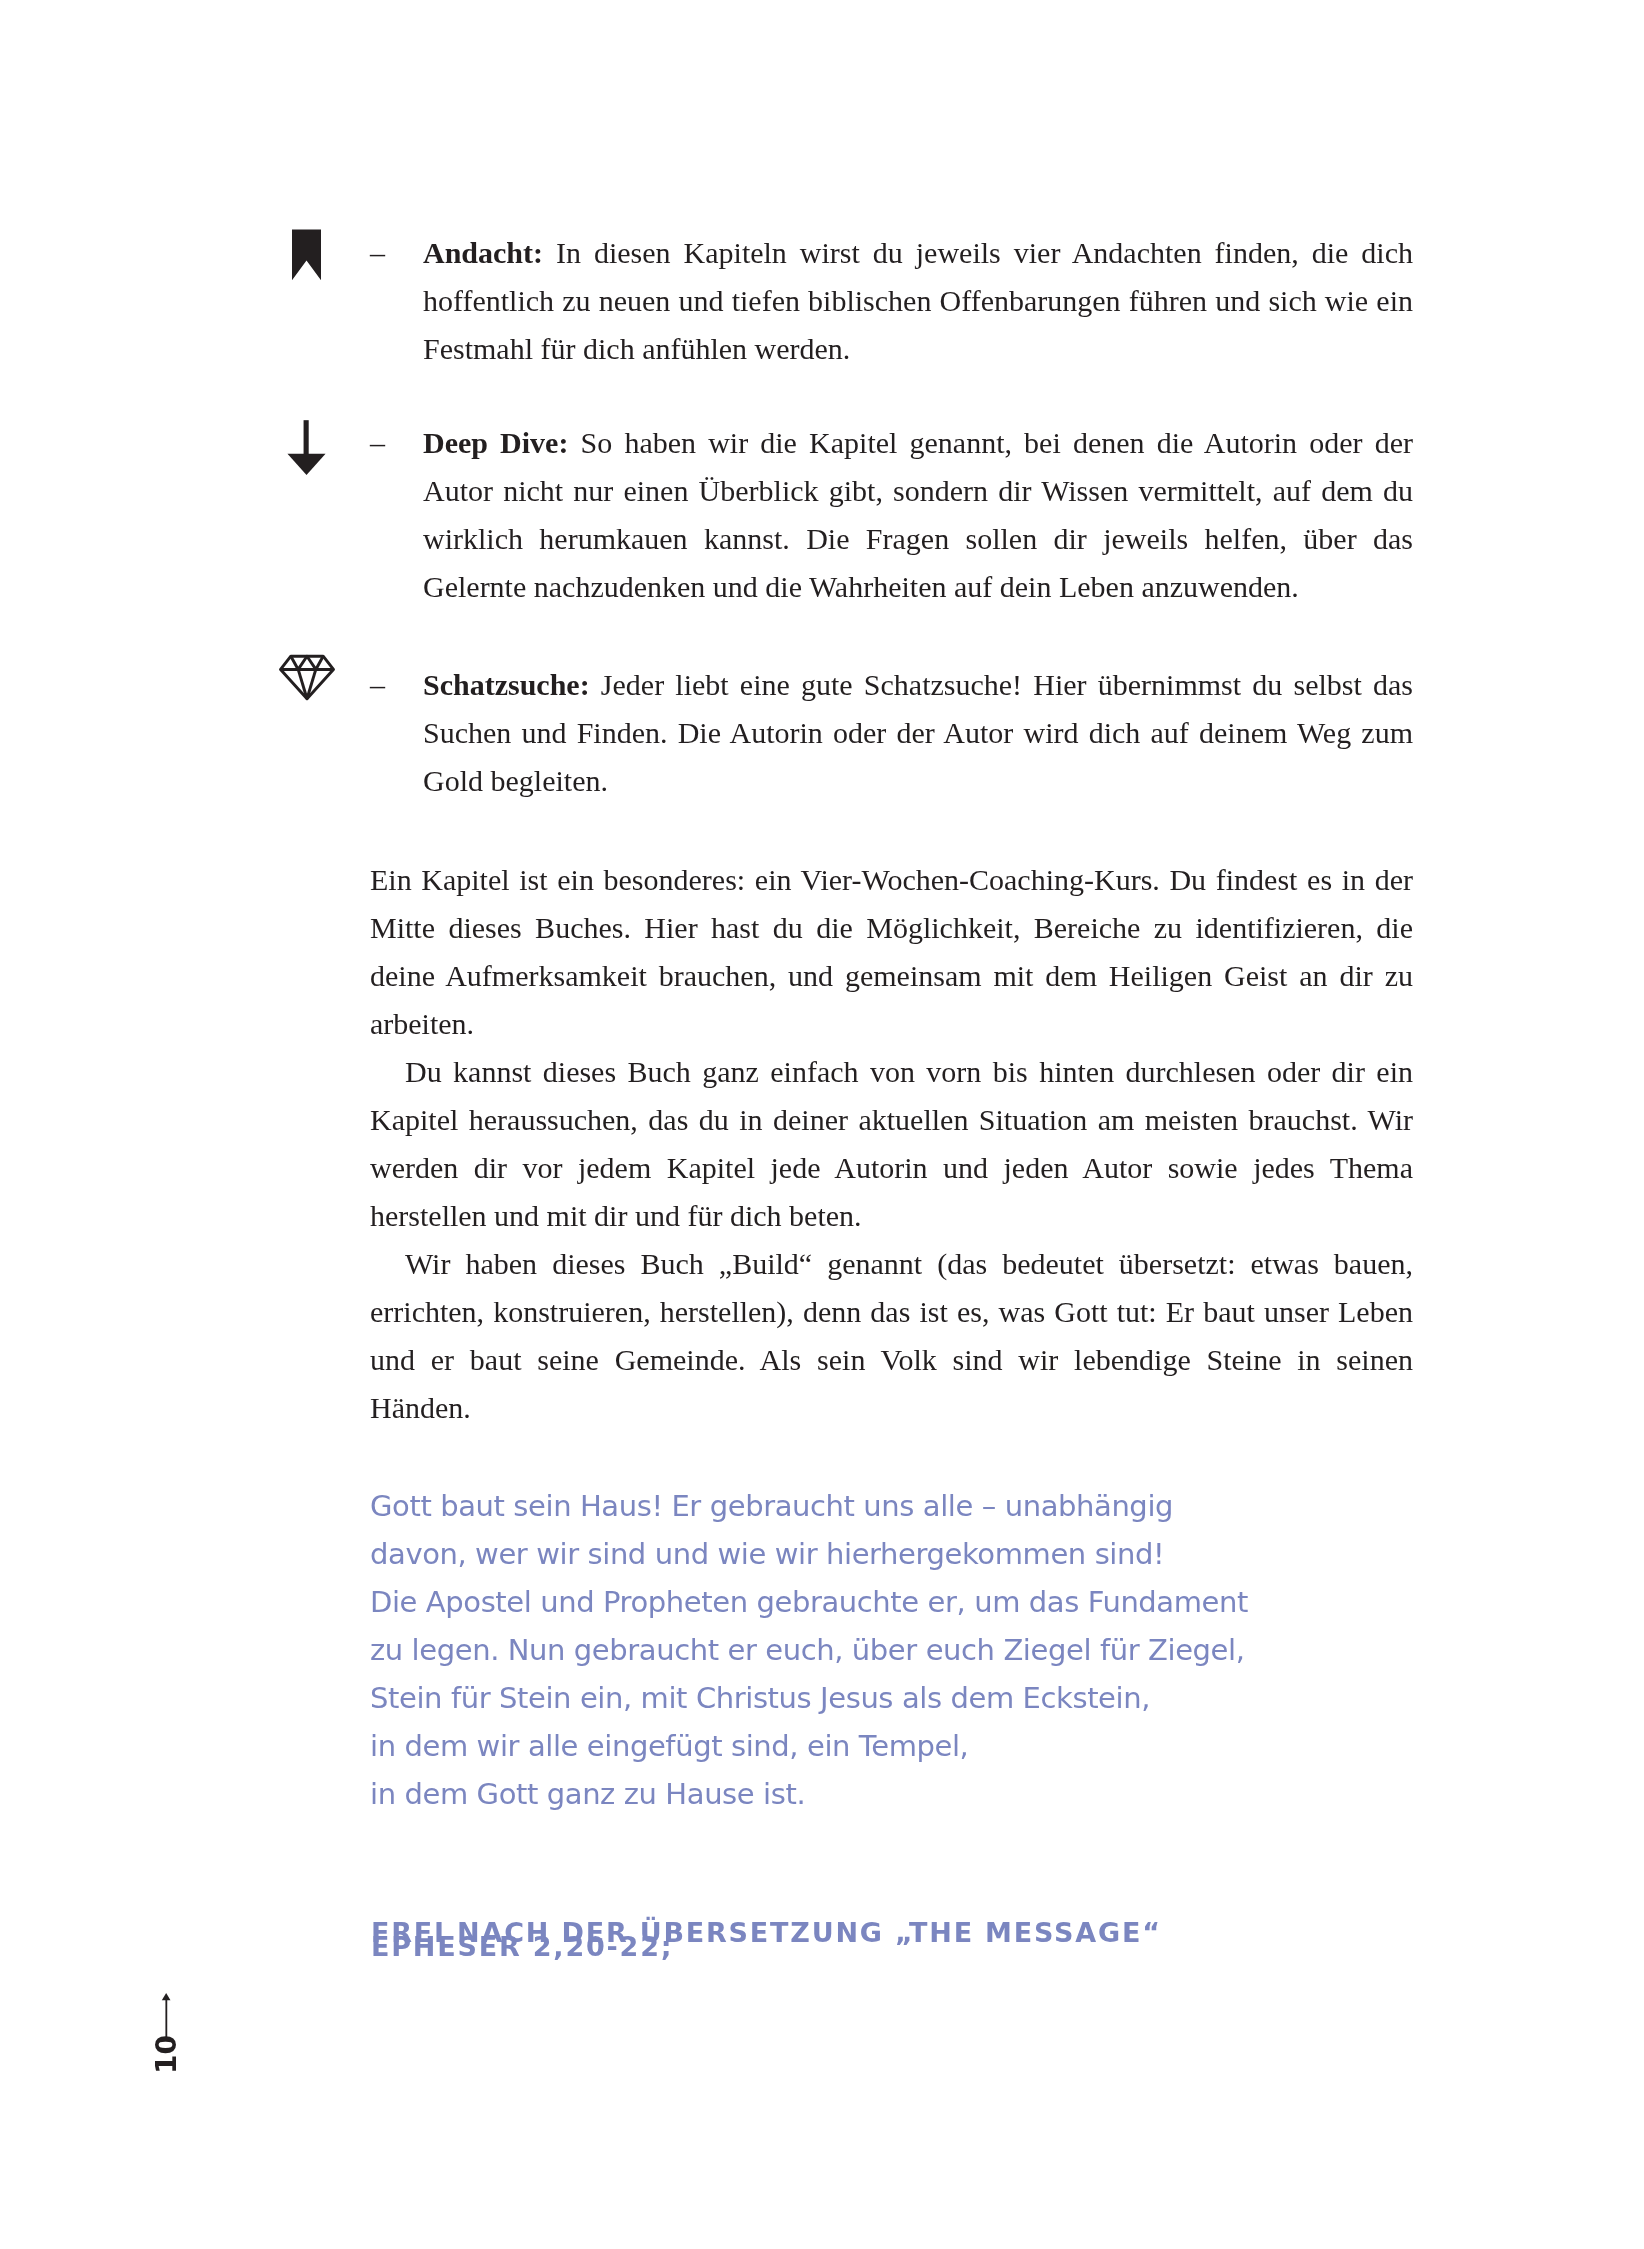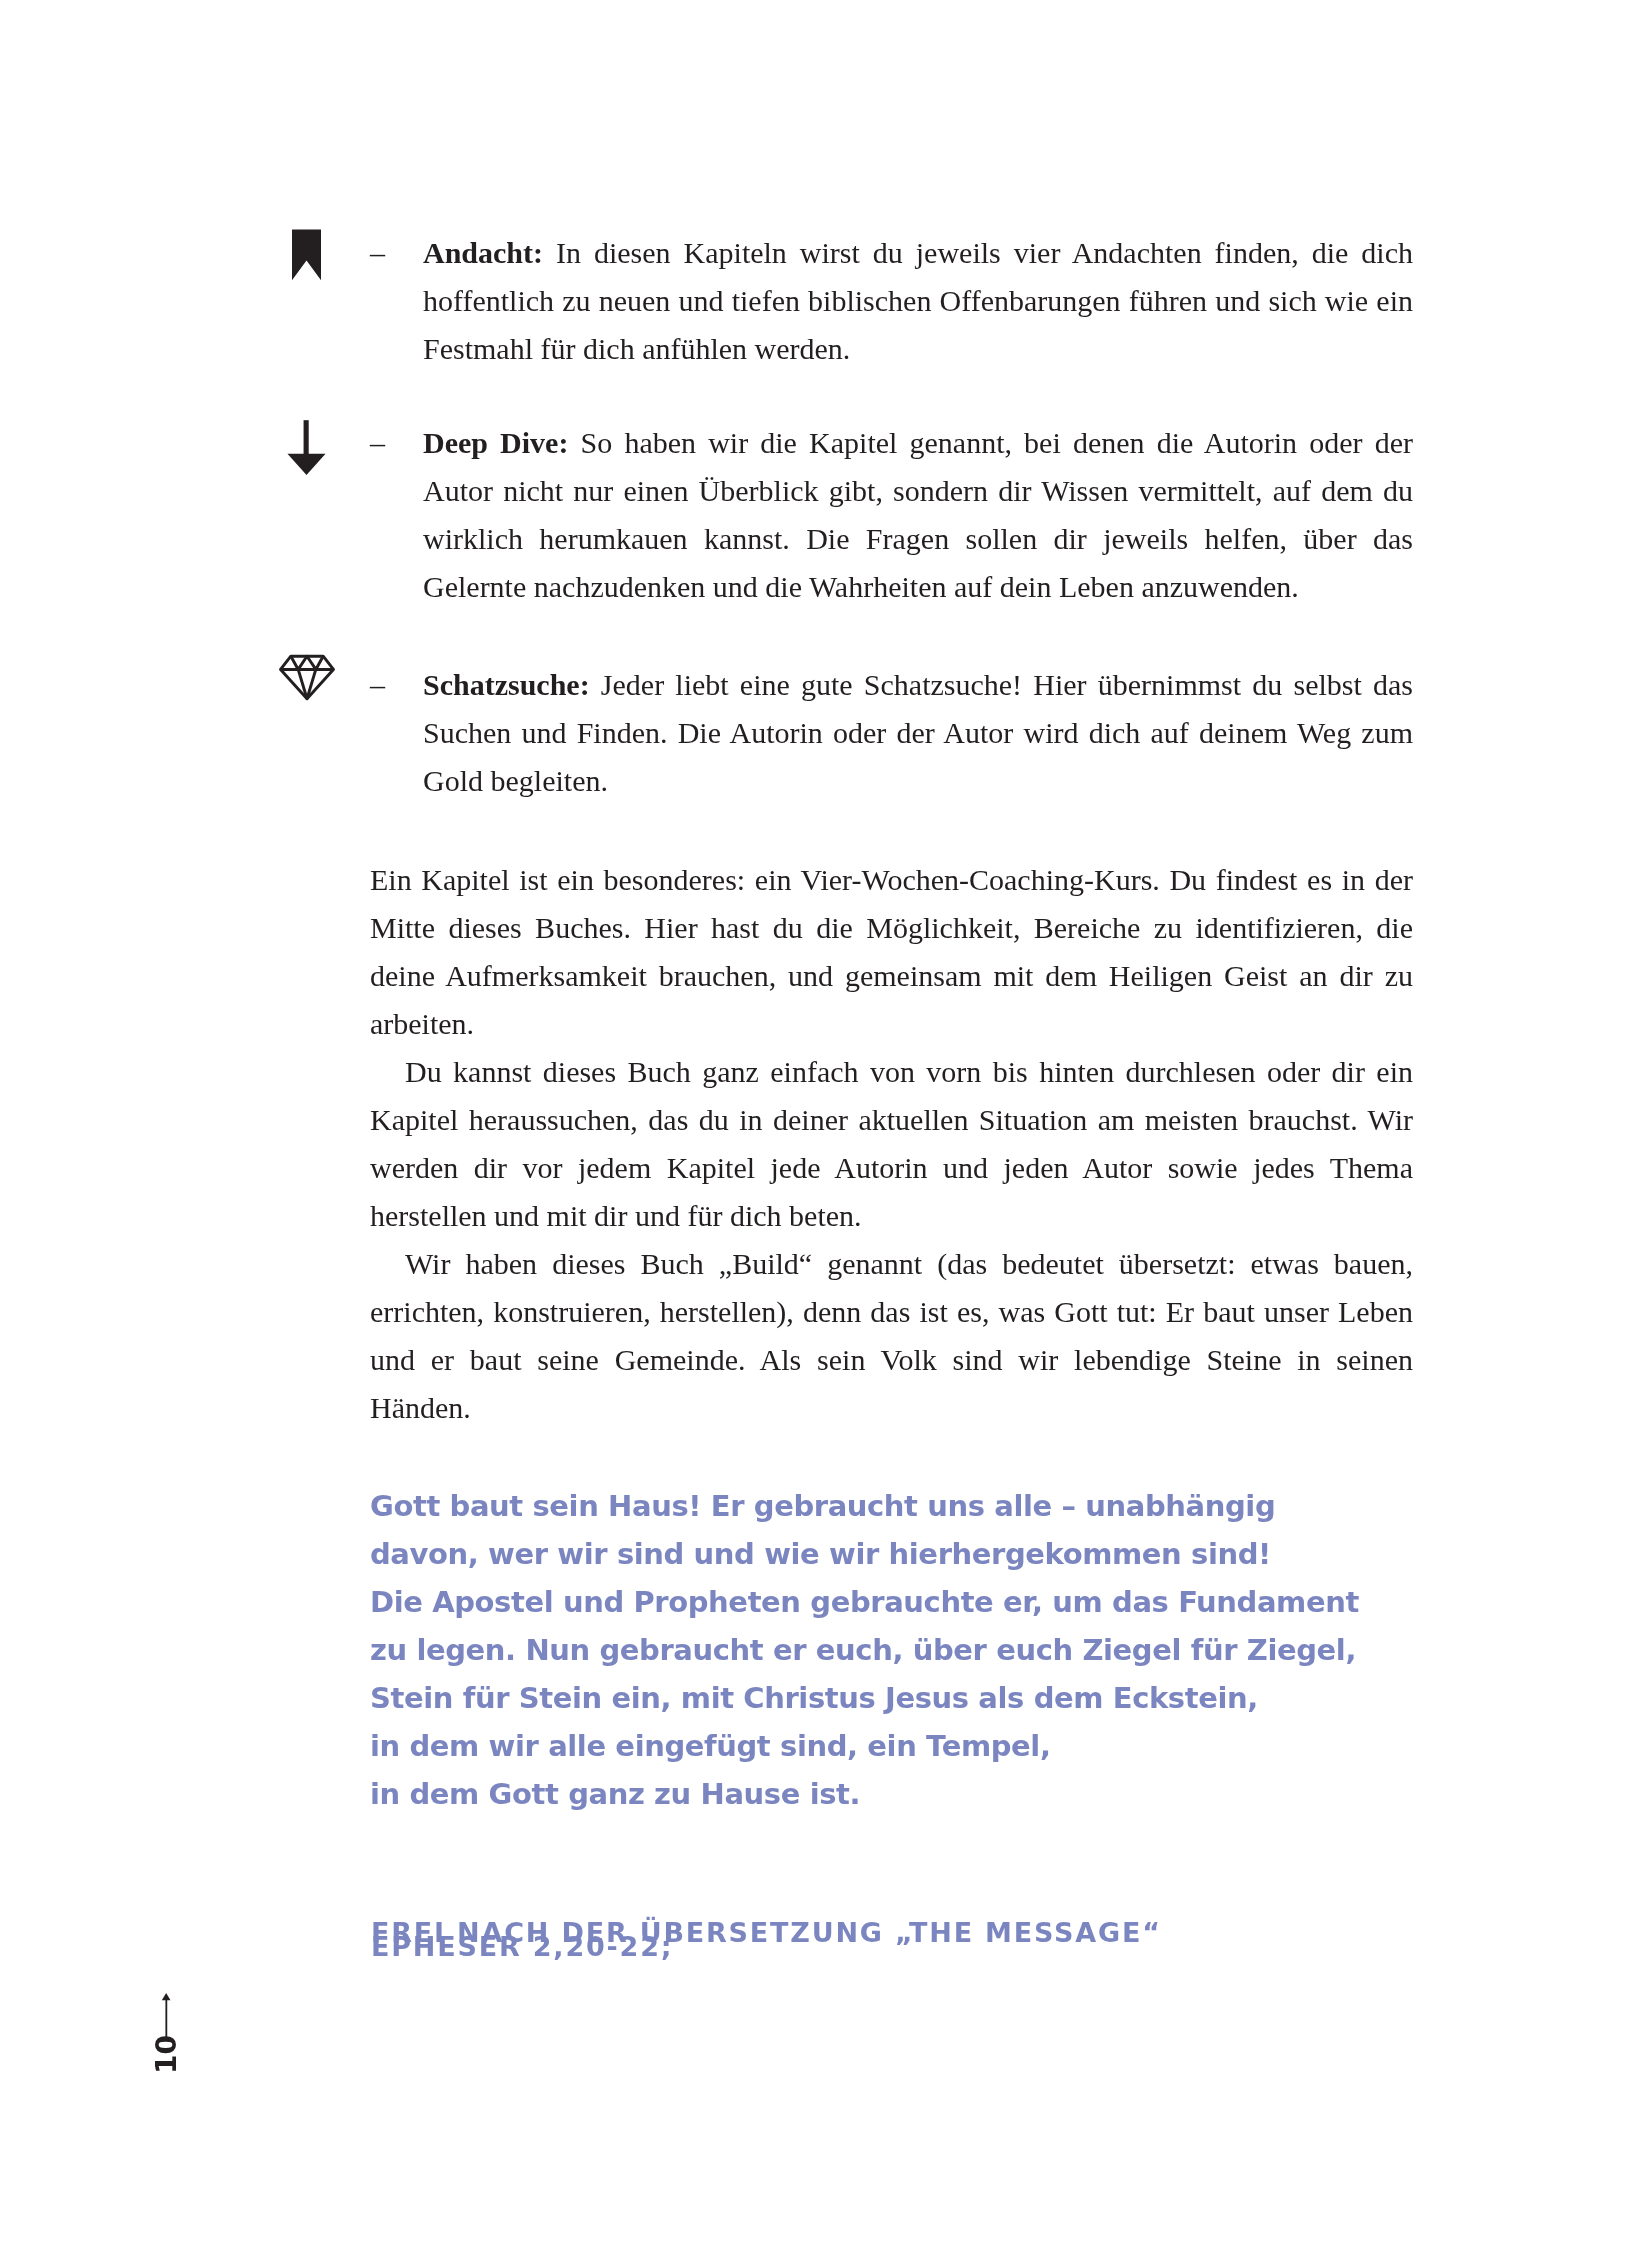--- a/index.html
+++ b/index.html
@@ -7,21 +7,21 @@
   .page { position: absolute; left: 0; top: 0; width: 1644px; height: 2250px; background: #fff; }
   .serif { font-family: "Liberation Serif", "DejaVu Serif", serif; color: #231f20; font-size: 30px; line-height: 48px; }
   .bullet { position: absolute; left: 370px; width: 1043px; }
   .bullet .dash { position: absolute; left: 0; top: 0; }
   .bullet .btext { margin-left: 53px; text-align: justify; text-align-last: left; }
   .bullet .term { font-weight: bold; }
   .icon { position: absolute; }
   .body-text { position: absolute; left: 370px; width: 1043px; top: 856px; }
   .body-text p { margin: 0; text-align: justify; text-align-last: left; }
   .body-text p.indent { text-indent: 35px; }
-  .quote { position: absolute; left: 370px; top: 1482px; width: 1026px; font-family: "DejaVu Sans", "Liberation Sans", sans-serif; font-weight: bold; font-size: 29px; line-height: 48px; color: #7b86c0; letter-spacing: -0.4px; }
+  .quote { position: absolute; left: 370px; top: 1482px; width: 1026px; font-family: "DejaVu Sans", "Liberation Sans", sans-serif; font-weight: normal; font-size: 29px; line-height: 48px; color: #7b86c0; letter-spacing: -0.4px; }
   .quote .qline { display: block; white-space: nowrap; }
   .source { position: absolute; left: 371px; font-family: "DejaVu Sans", "Liberation Sans", sans-serif; font-size: 27px; color: #7b86c0; letter-spacing: 1.8px; font-weight: bold; white-space: nowrap; }
   .folio { position: absolute; left: 147px; top: 1993px; width: 44px; height: 117px; }
   .folio .num { position: absolute; left: 2.9px; top: 81px; font-family: "DejaVu Sans", "Liberation Sans", sans-serif; font-weight: bold; font-size: 28px; color: #231f20; transform: rotate(-90deg); transform-origin: left top; white-space: nowrap; }
 </style>
 </head>
 <body>
 
 <div class="page">
 

